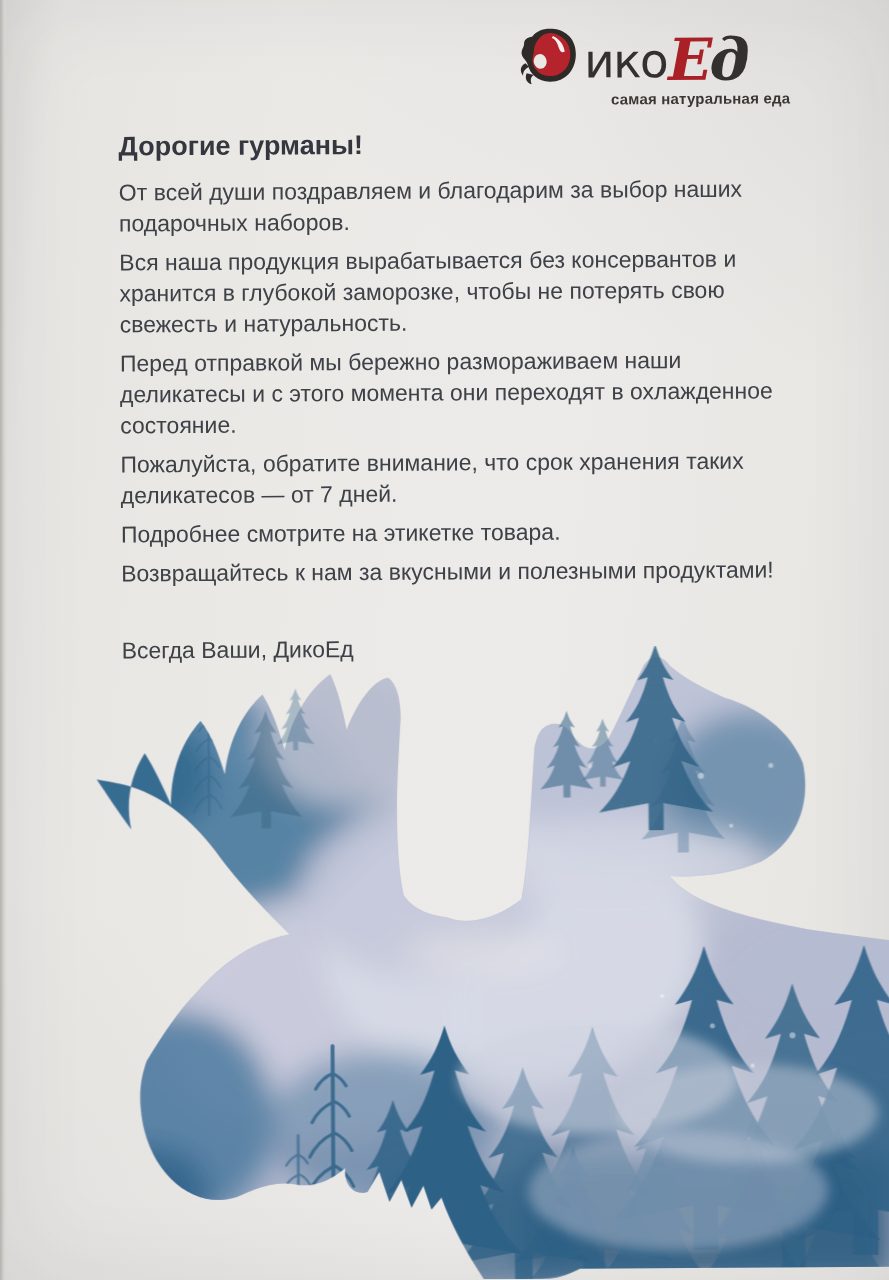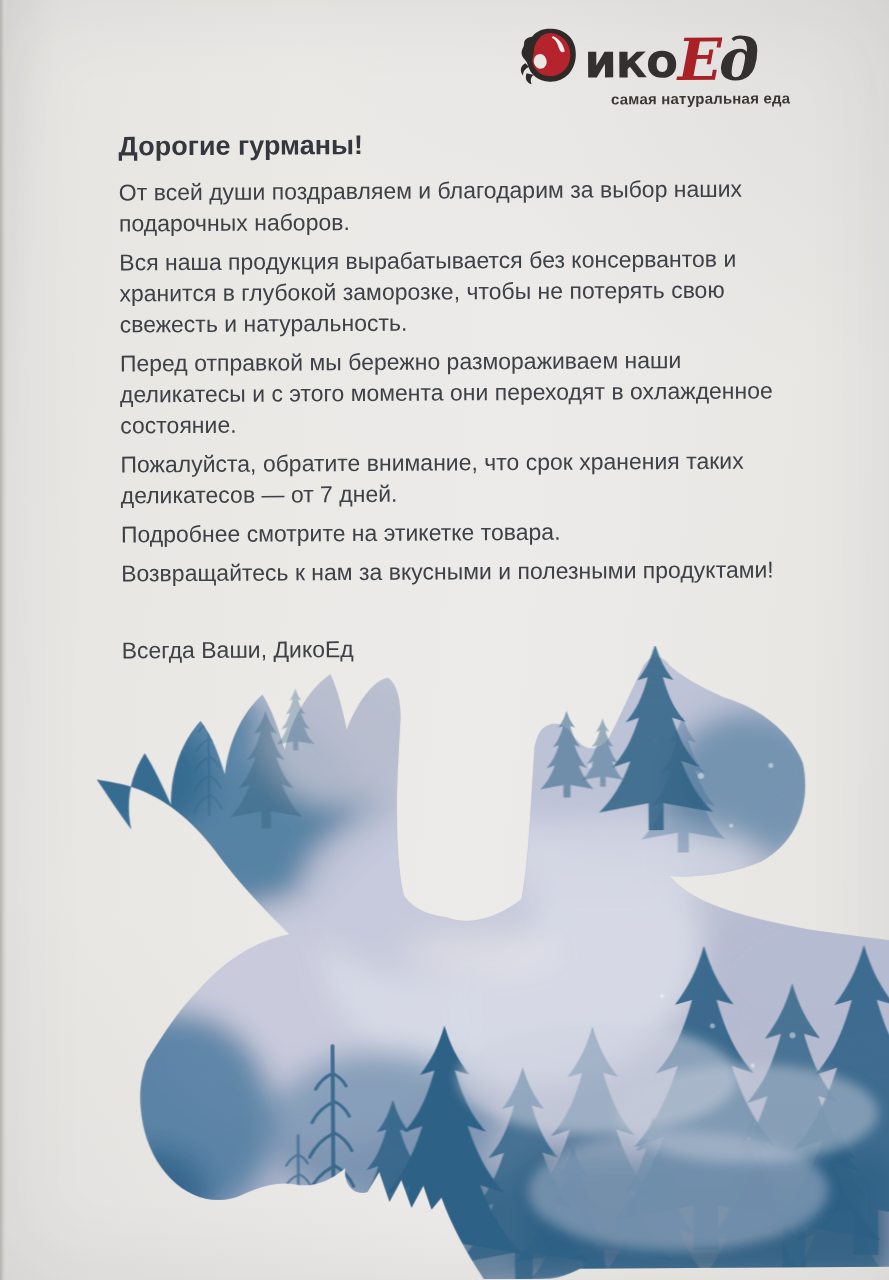--- a/index.html
+++ b/index.html
@@ -14,21 +14,21 @@
   }
   .edge-left{position:absolute;left:0;top:0;bottom:0;width:7px;
     background:linear-gradient(90deg,#b5b3b0,#d8d6d3 65%,rgba(216,214,211,0));}
   .tilt{position:absolute;inset:0;transform:rotate(-0.35deg);transform-origin:40% 30%;}
 
   
   .logo{position:absolute;left:520px;top:26px;width:276px;}
   .logo-row{display:flex;align-items:flex-end;}
   .meat{width:64px;height:62px;flex:0 0 auto;}
   .logo-text{display:flex;align-items:flex-end;margin-left:2px;padding-bottom:2px;}
-  .lg-iko{font-family:"DejaVu Sans",sans-serif;font-weight:700;font-size:47px;line-height:47px;
+  .lg-iko{font-family:"DejaVu Sans",sans-serif;font-weight:400;font-size:47px;line-height:47px;
           letter-spacing:-1.5px;color:#33302d;}
   .lg-e{font-family:"DejaVu Serif",serif;font-style:italic;font-weight:700;font-size:58px;
         line-height:47px;color:#a92026;margin-left:1px;}
   .lg-d{font-family:"DejaVu Serif",serif;font-style:italic;font-weight:700;font-size:58px;
         line-height:47px;color:#33302d;margin-left:-3px;}
   .tagline{font-size:15px;font-weight:700;color:#3a3632;letter-spacing:.2px;
            text-align:right;margin-top:4px;padding-right:4px;}
 
   
   .letter{position:absolute;left:120px;top:128px;width:690px;color:#3e4147;}

